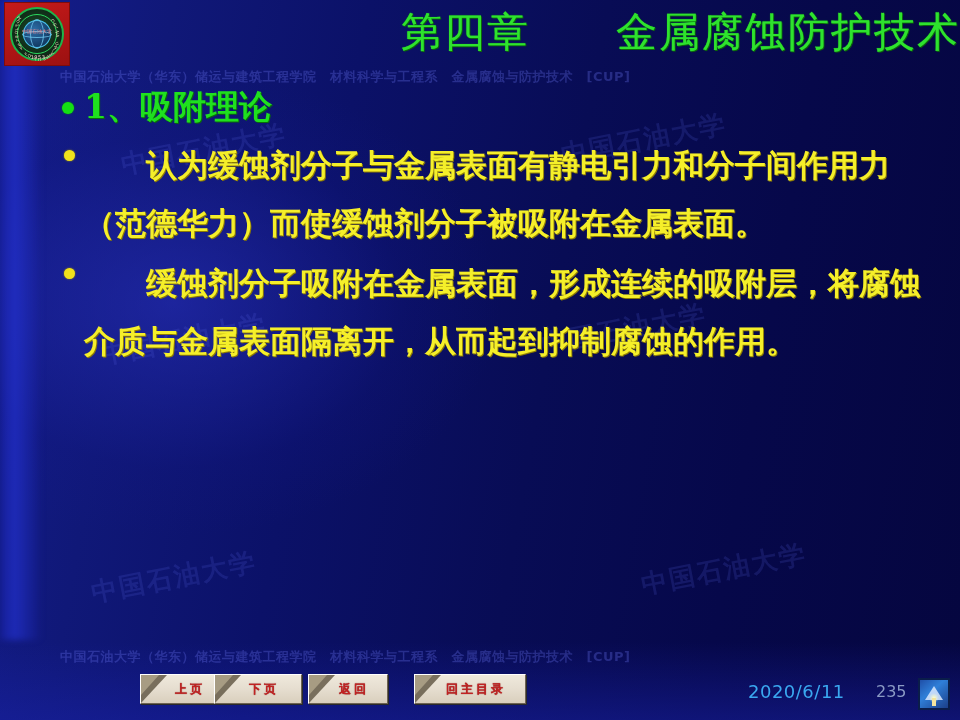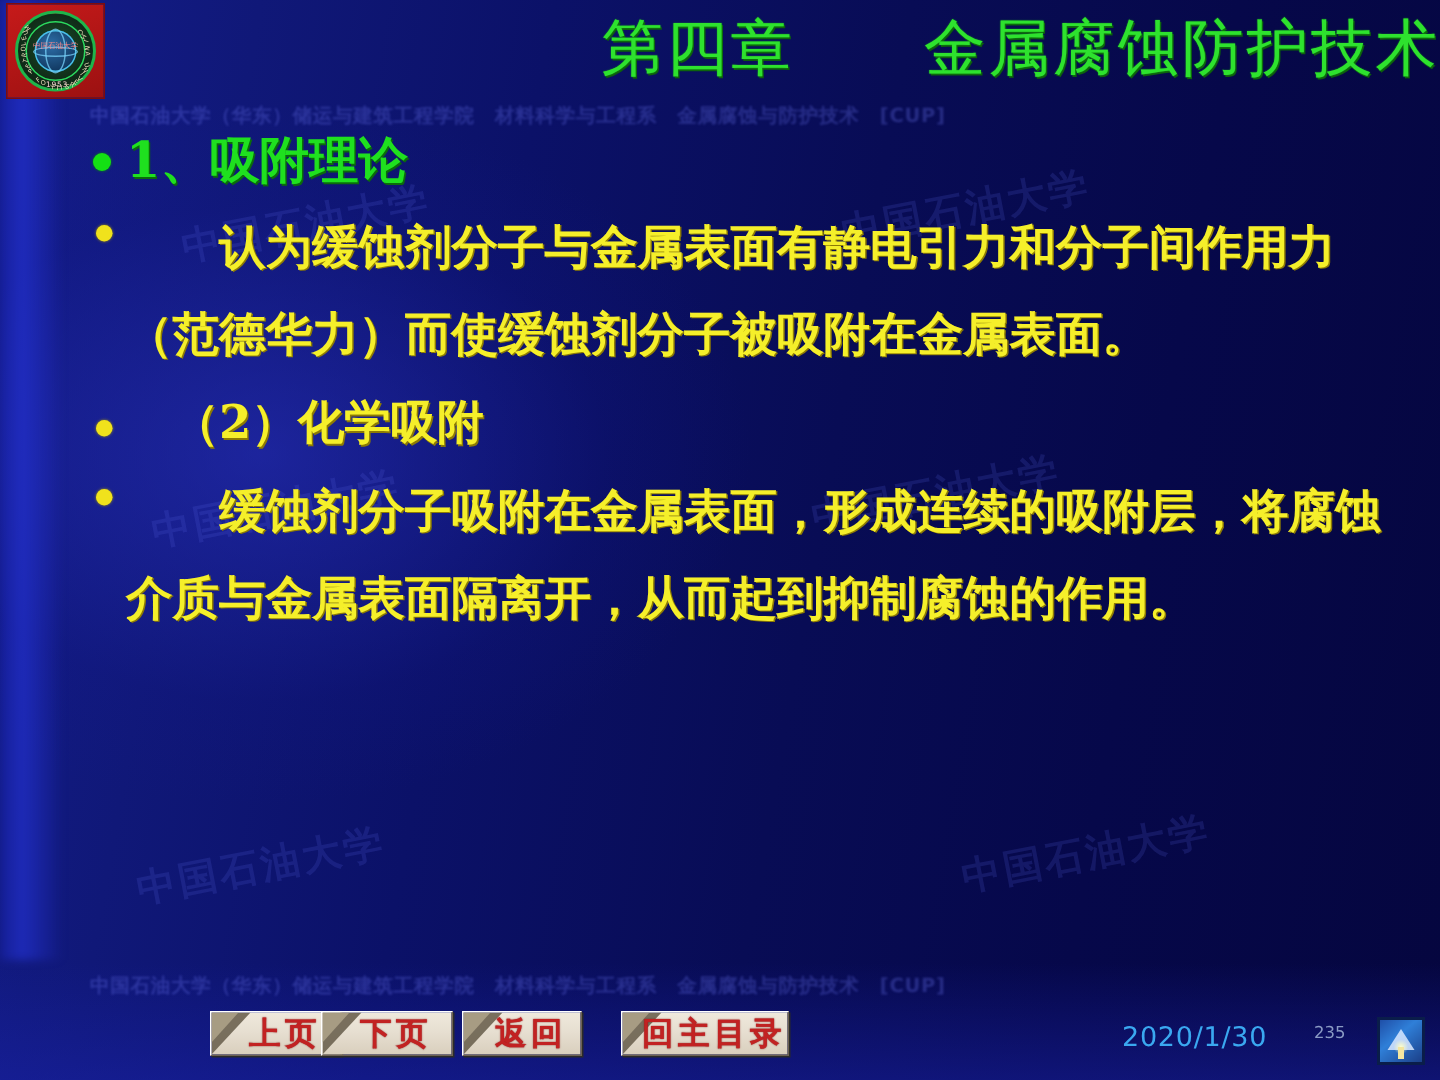--- a/index.html
+++ b/index.html
@@ -259,21 +259,21 @@
     position: absolute;
     left: 0; top: 0;
     width: 100%; height: 100%;
     display: flex;
     align-items: center;
     justify-content: center;
     padding-left: 12px;
     box-sizing: border-box;
     font-family: "DejaVu Serif", "Liberation Serif", serif;
     font-weight: bold;
-    font-size: 21px;
+    font-size: 12px;
     color: #c22222;
     letter-spacing: 3px;
     text-shadow: 0 0 1px #7e0f0f;
   }
 
   #btn-prev { left: 140px; width: 88px; }
   #btn-next { left: 214px; width: 88px; text-align: right; }
   #btn-back { left: 308px; width: 80px; }
   #btn-home { left: 414px; width: 112px; }
 
@@ -282,21 +282,21 @@
     left: 748px; top: 17px;
     font-family: "DejaVu Sans", "Liberation Sans", sans-serif;
     font-size: 18px;
     color: #3aa8f0;
     letter-spacing: 0.5px;
   }
   .footer-page {
     position: absolute;
     left: 876px; top: 18px;
     font-family: "DejaVu Sans", "Liberation Sans", sans-serif;
-    font-size: 11px;
+    font-size: 16px;
     color: #8a9ac4;
   }
   .footer-icon {
     position: absolute;
     left: 918px; top: 678px;
     width: 32px; height: 32px;
     background: linear-gradient(140deg, #1f4fa8 0%, #2f7fd8 40%, #1b3f88 100%);
     border: 2px solid #0a1d4a;
     box-sizing: border-box;
     overflow: hidden;
@@ -397,24 +397,20 @@
       <span class="bullet green"></span>
       <span class="ptext">1、吸附理论</span>
     </div>
 
 
     <div class="para p-body">
       <span class="bullet yellow"></span>
       <span class="ptext">　　认为缓蚀剂分子与金属表面有静电引力和分子间作用力（范德华力）而使缓蚀剂分子被吸附在金属表面。</span>
     </div>
 
-    <div class="para p-sub">
-      <span class="bullet yellow"></span>
-      <span class="ptext">　（2）化学吸附</span>
-    </div>
 
 
     <div class="para p-body">
       <span class="bullet yellow"></span>
       <span class="ptext">　　缓蚀剂分子吸附在金属表面，形成连续的吸附层，将腐蚀介质与金属表面隔离开，从而起到抑制腐蚀的作用。</span>
     </div>
 
   </div>
 
   <div class="footer">
@@ -436,21 +432,21 @@
       <span class="corner2"></span>
       <span class="blabel">返回</span>
     </div>
 
     <div class="navbtn" id="btn-home">
       <span class="corner"></span>
       <span class="corner2"></span>
       <span class="blabel">回主目录</span>
     </div>
 
-    <div class="footer-date">2020/1/30</div>
+    <div class="footer-date">2020/6/11</div>
     <div class="footer-page">235</div>
   </div>
 
   <div class="footer-icon">
     <span class="tree"></span>
     <span class="glow"></span>
     <span class="trunk"></span>
   </div>
 
 </div>

